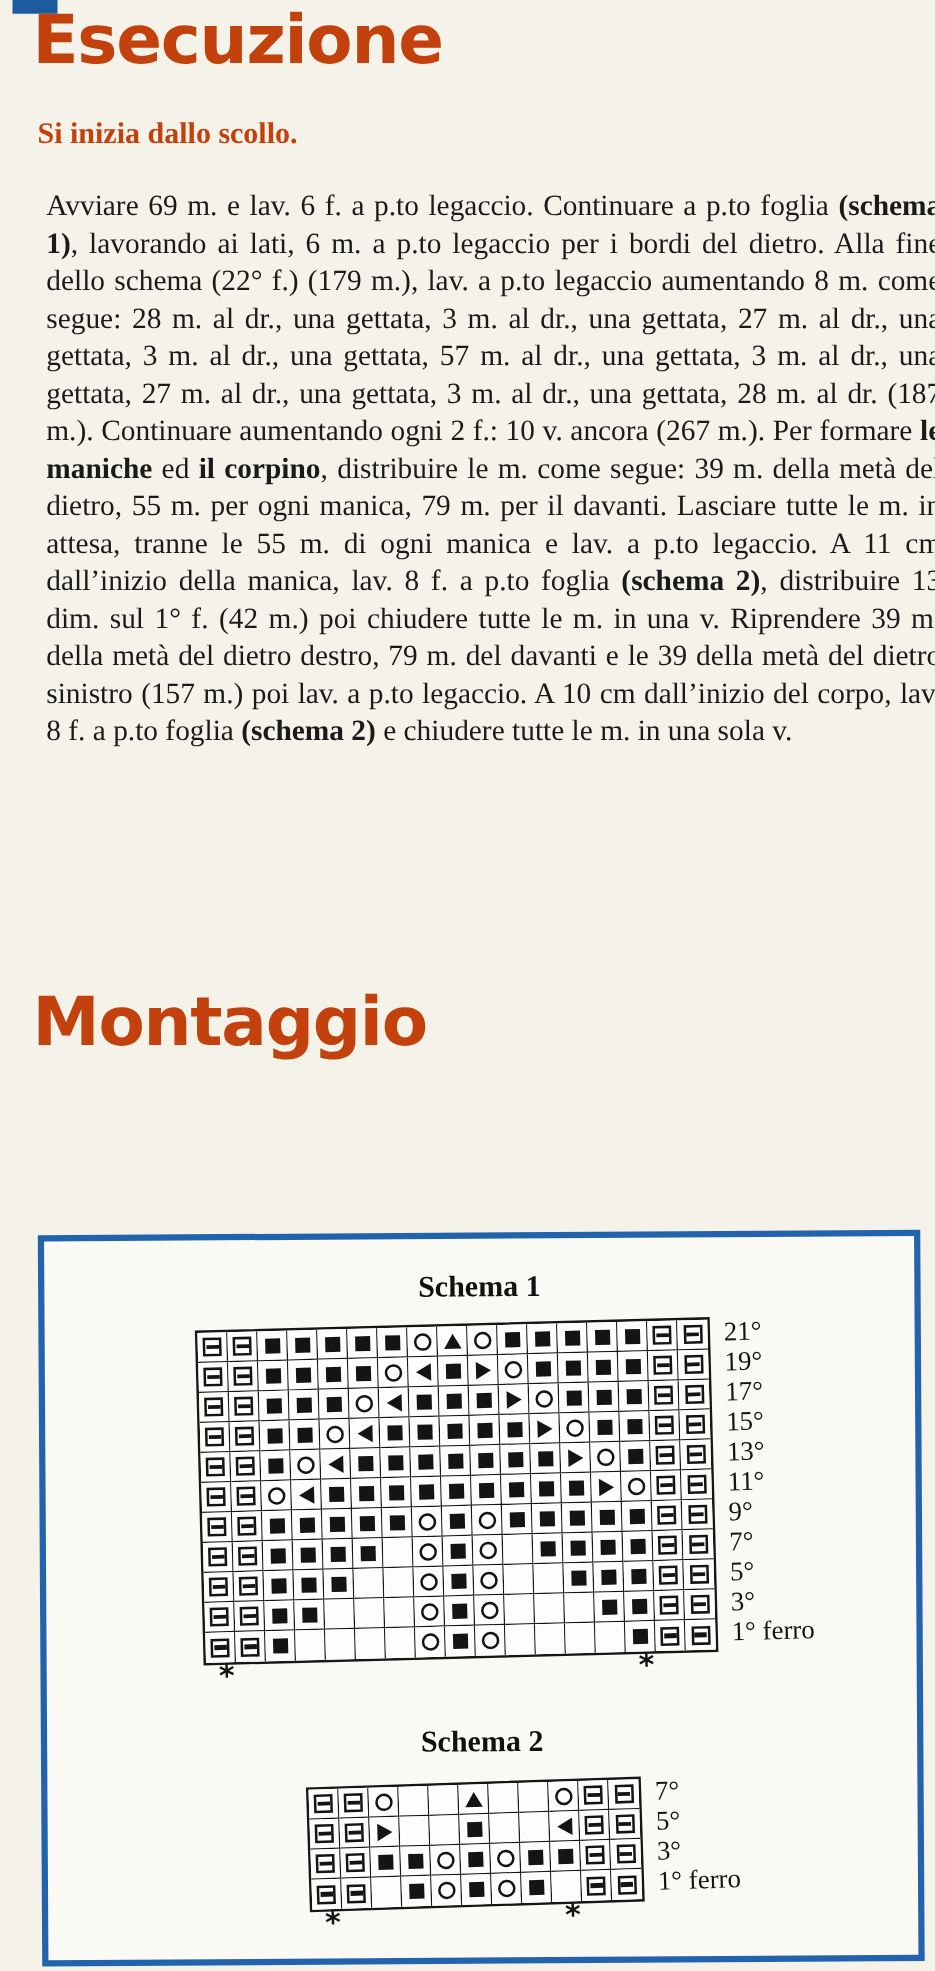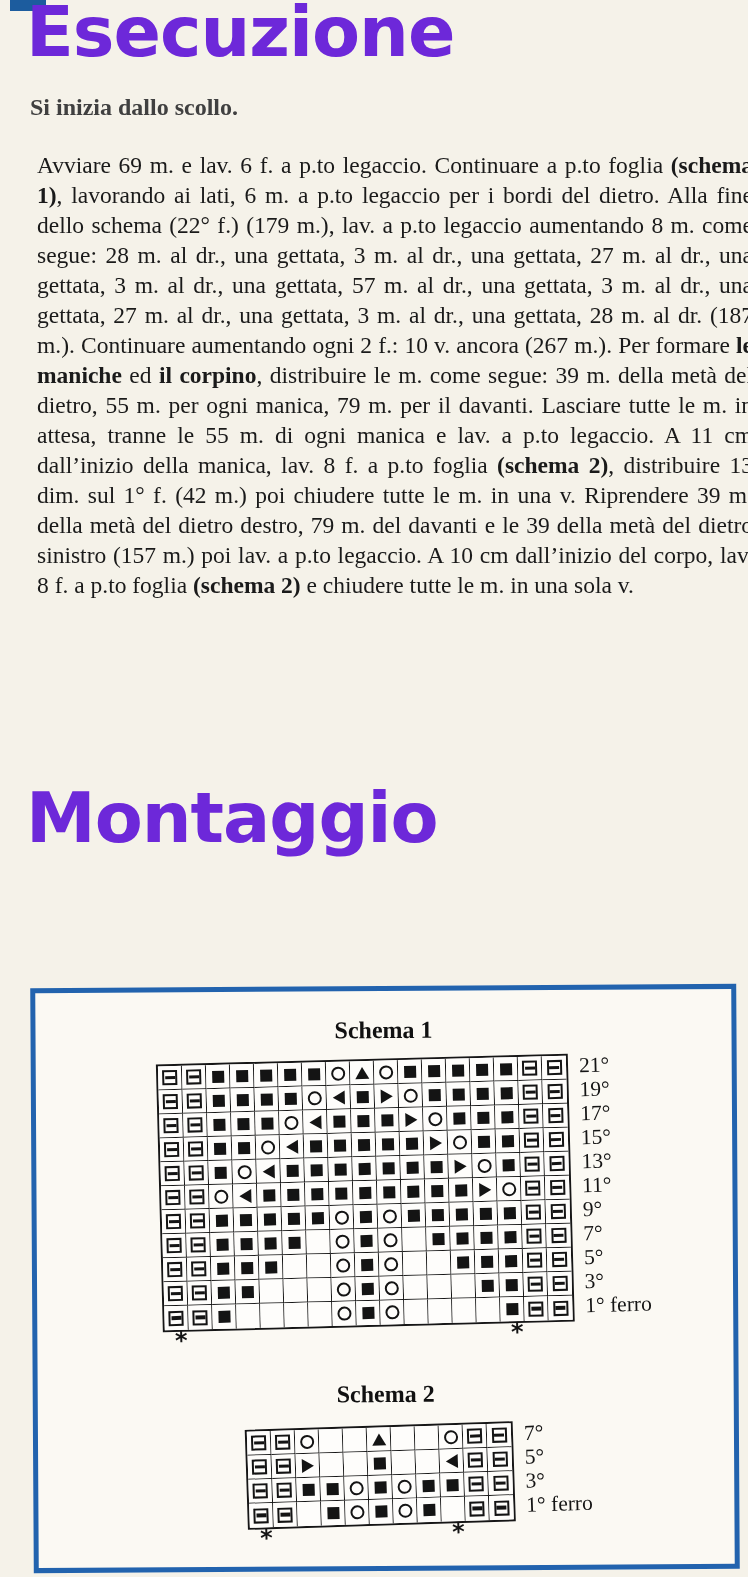--- a/index.html
+++ b/index.html
@@ -6,28 +6,28 @@
   .page{
     position:relative; width:748px; height:1577px; overflow:hidden;
     background:#f5f2e9;
     font-family:"Liberation Serif", serif;
     color:#1a1a1a;
   }
   .frag{position:absolute; left:10px; top:0; width:36px; height:11px; background:#1c5c9e;}
   .h1{
     position:absolute; left:26px;
     font-family:"DejaVu Sans", sans-serif;
-    font-weight:bold; font-size:70px; line-height:60px;
-    color:#6d28d9; letter-spacing:-1px;
+    font-weight:bold; font-size:54px; line-height:60px;
+    color:#c2410c; letter-spacing:-1px;
   }
   .h1.esec{top:2px;}
   .h1.mont{top:788px;}
   .lead{
     position:absolute; left:30px; top:94px;
-    font-weight:bold; font-size:24px; color:#404040;
+    font-weight:bold; font-size:24px; color:#c2410c;
   }
   .bodytext{
     position:absolute; left:37px; top:150px; width:716px;
     font-size:23.5px; line-height:30px; text-align:justify;
   }
   .bodytext p{margin:0;}
   .bodytext b{font-weight:bold;}
   .mont-para{
     position:absolute; left:30px; top:884px; width:716px;
     font-size:23.5px; line-height:30px; text-align:justify;

